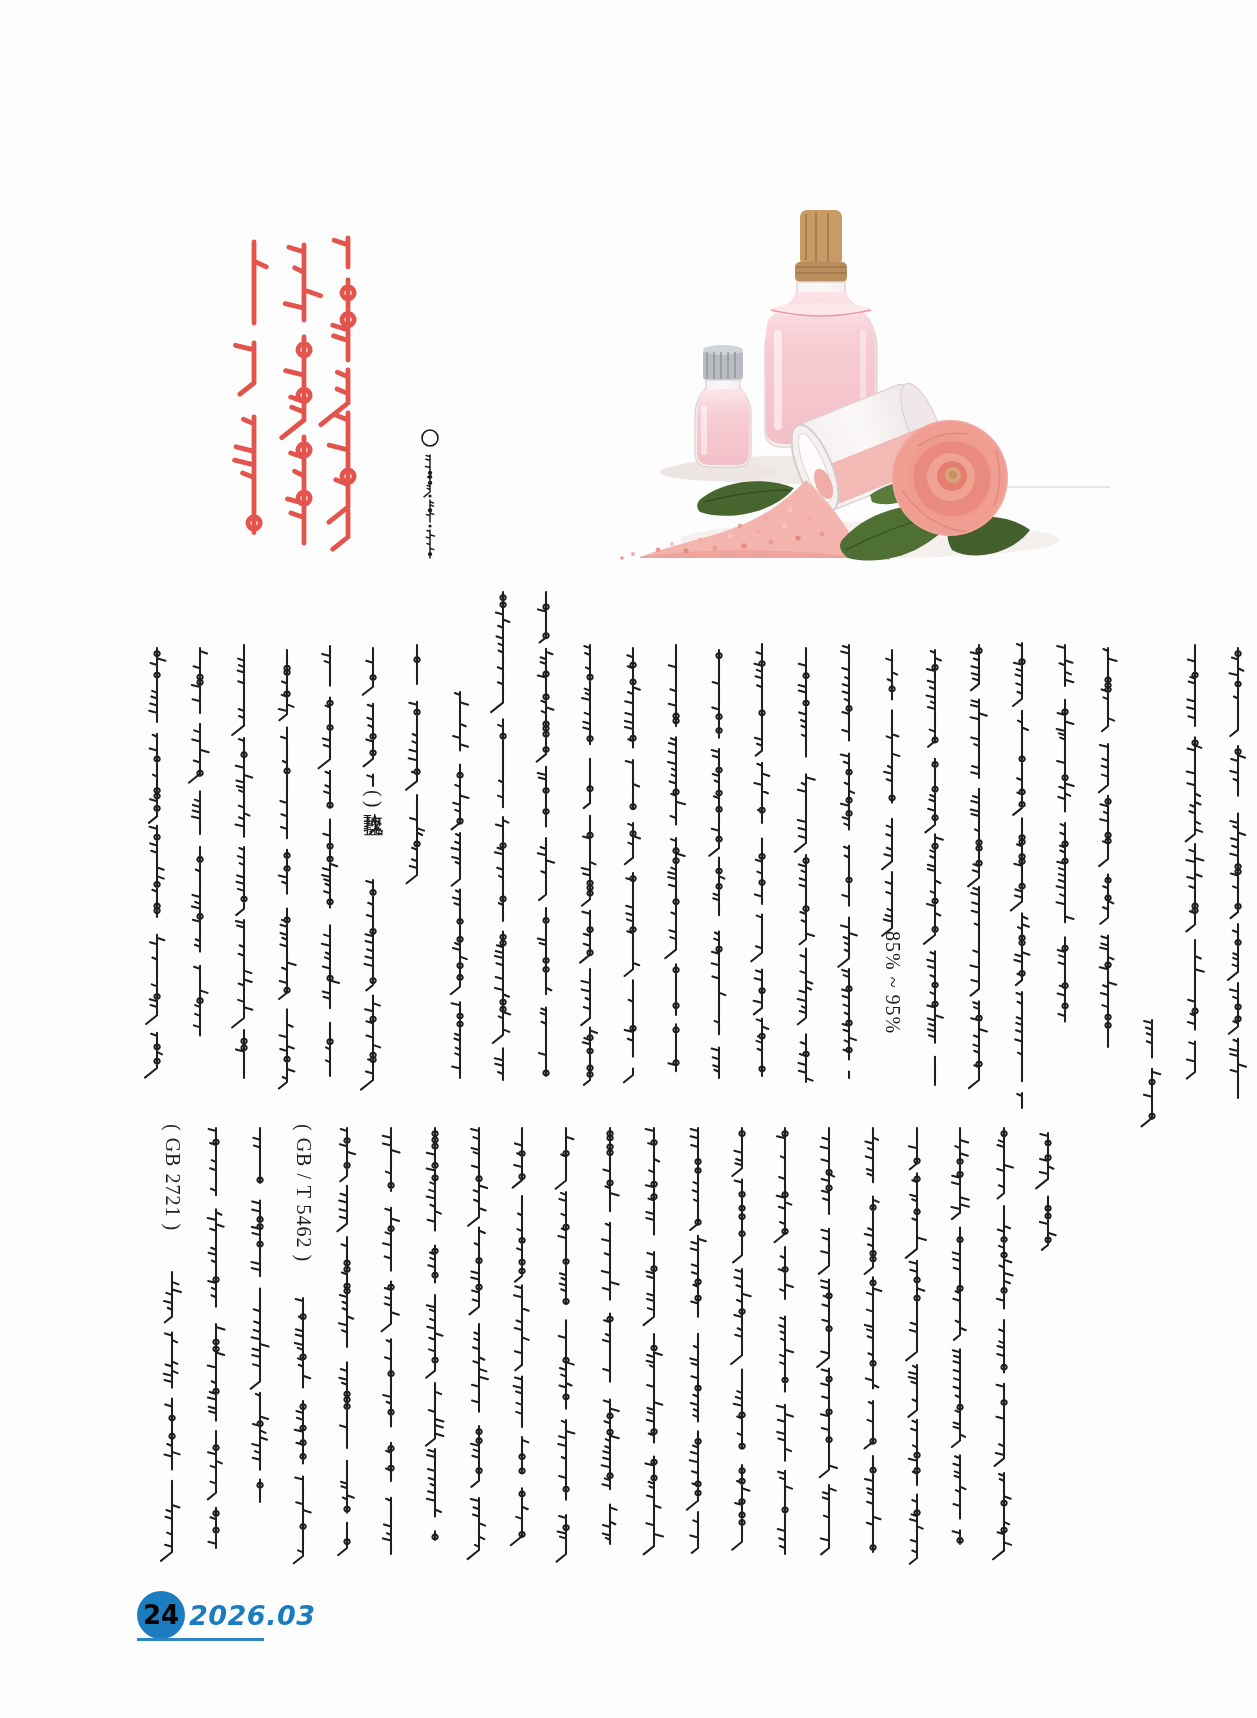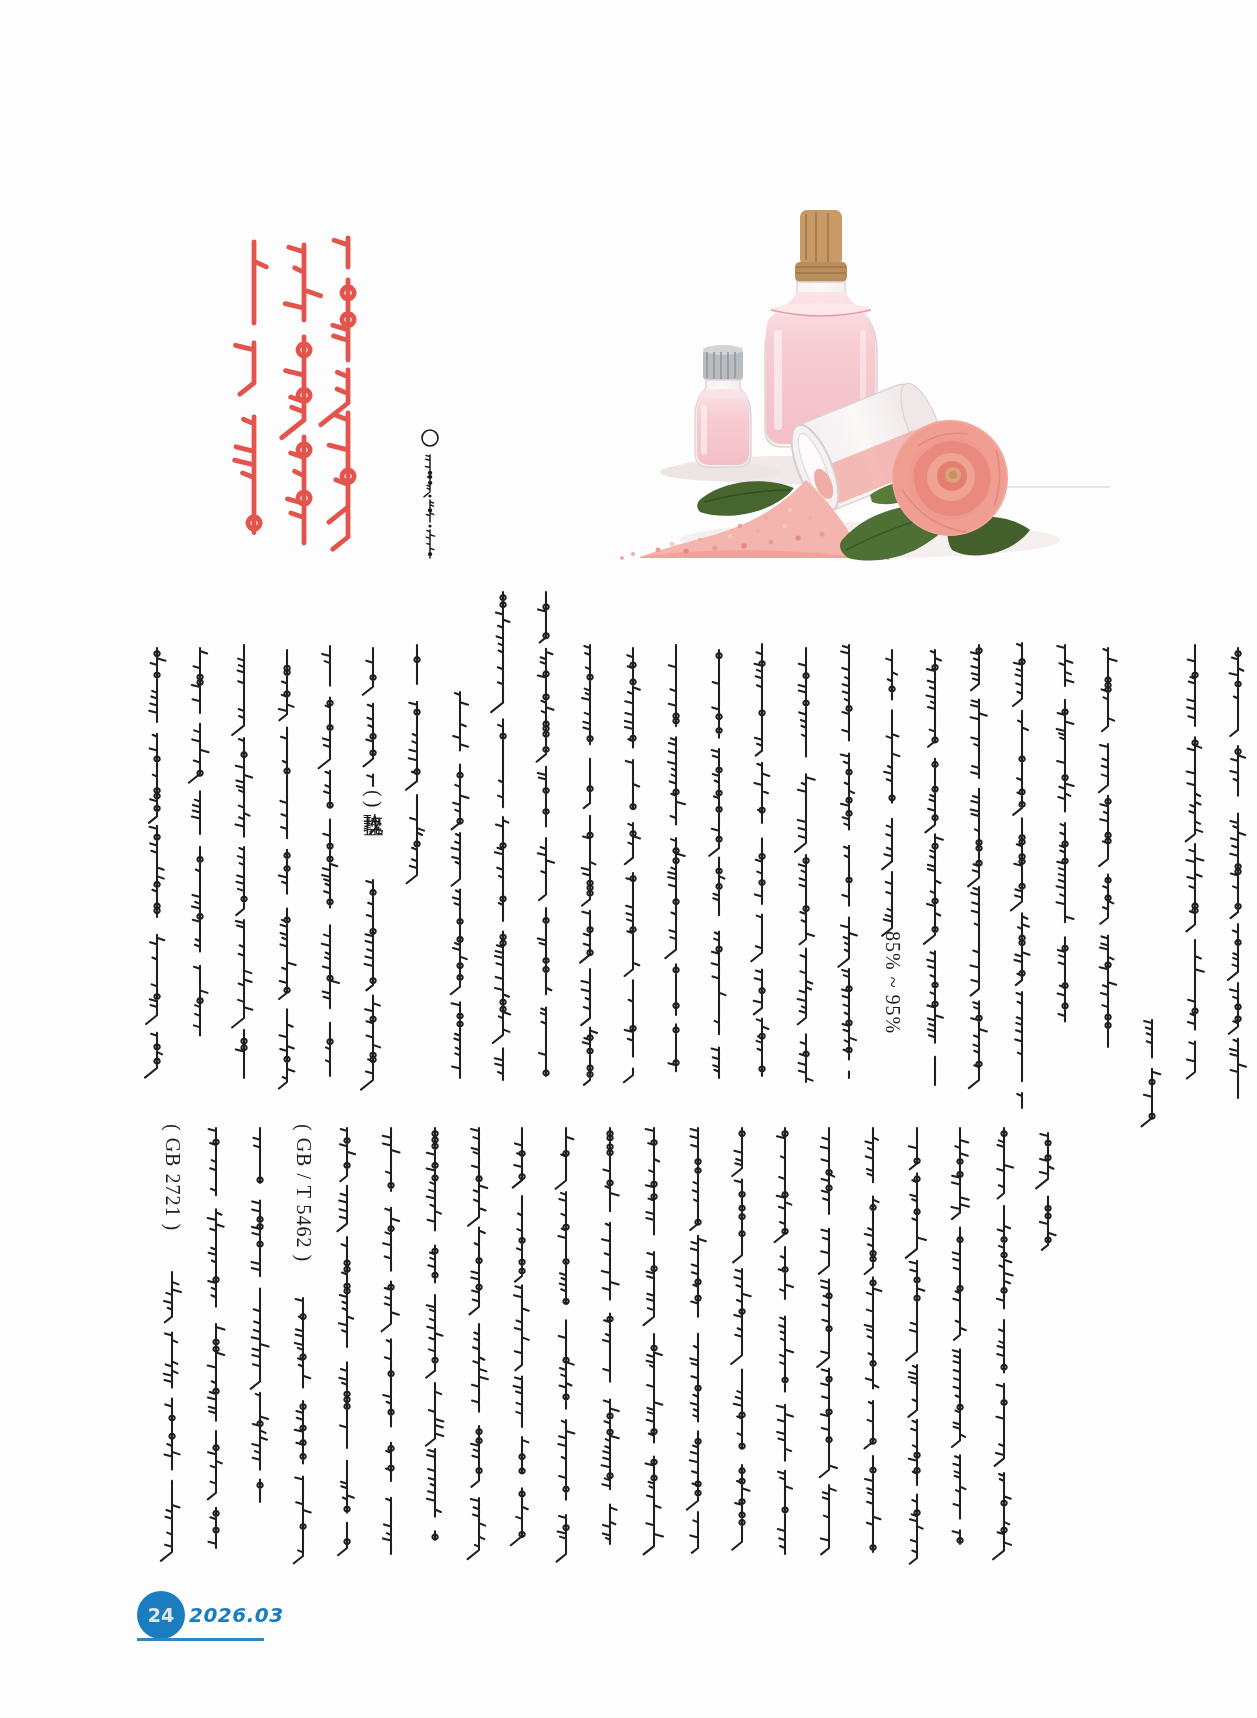--- a/index.html
+++ b/index.html
@@ -6,24 +6,24 @@
   .page{position:relative;width:1257px;height:1718px;background:#fdfdfd;
         font-family:"Liberation Sans",sans-serif;overflow:hidden;}
   #script-svg{position:absolute;left:0;top:0;width:1257px;height:1718px;}
   .photo-wrap{position:absolute;left:490px;top:150px;width:620px;height:430px;}
   .frag{position:absolute;writing-mode:vertical-rl;text-orientation:mixed;
         font-family:"Liberation Serif","DejaVu Serif",serif;font-size:20px;
         color:#1d1d1d;line-height:1;letter-spacing:1px;display:flex;
         align-items:center;justify-content:flex-start;white-space:nowrap;}
   .footer{position:absolute;left:137px;top:1591px;display:flex;align-items:center;gap:4px;}
   .page-circle{width:48px;height:48px;border-radius:50%;display:flex;align-items:center;
-        justify-content:center;color:#e5e5e5;font-weight:bold;font-size:19px;
+        justify-content:center;color:#000000;font-weight:bold;font-size:26px;
         font-family:"DejaVu Sans",sans-serif;}
   .issue{font-family:"DejaVu Sans",sans-serif;font-weight:bold;font-style:italic;
-        font-size:20px;letter-spacing:0.5px;}
+        font-size:27px;letter-spacing:0.5px;}
   .footer-underline{position:absolute;left:137px;top:1638px;width:127px;height:3px;}
 </style>
 </head>
 <body>
 
 <div class="page">
 
   <svg id="script-svg" viewBox="0 0 1257 1718" xmlns="http://www.w3.org/2000/svg">
       <path d="M254 242.0 L254 323.0 M254 261.1 l12.3 5.8 M254 343.0 L254 383.0 M254 349.9 l-18.5 -4.6 M254 383.0 l-14.1 11.2 M254 417.0 L254 532.6 M254 423.9 l-10.5 -4.6 M254 451.4 l-18.0 -4.6 M254 464.8 l-19.4 -4.6 M254 477.5 l-11.4 -4.6 M254 517.0 a6.0 6.0 0 1 0 0.1 0 " fill="none" stroke="#e2544c" stroke-width="4.8" stroke-linecap="round"></path>
       <path d="M304 245.0 L304 320.0 M304 251.9 l-15.2 -4.6 M304 272.4 l-9.3 -4.6 M304 290.0 l16.6 5.8 M304 308.2 l-18.8 -4.6 M304 337.0 L304 420.0 M304 343.9 a6.0 6.0 0 1 0 0.1 0 M304 375.2 l-18.4 -4.6 M304 389.3 a6.0 6.0 0 1 0 0.1 0 M304 401.7 l-13.3 -4.6 M304 411.9 l-12.3 -4.6 M304 420.0 l-22.2 17.7 M304 437.0 L304 543.0 M304 443.9 a6.0 6.0 0 1 0 0.1 0 M304 457.5 l-13.3 -4.6 M304 475.9 l-9.4 -4.6 M304 492.1 a6.0 6.0 0 1 0 0.1 0 M304 503.5 l-16.5 -4.6 M304 517.5 l-13.1 -4.6 " fill="none" stroke="#e2544c" stroke-width="4.8" stroke-linecap="round"></path>

